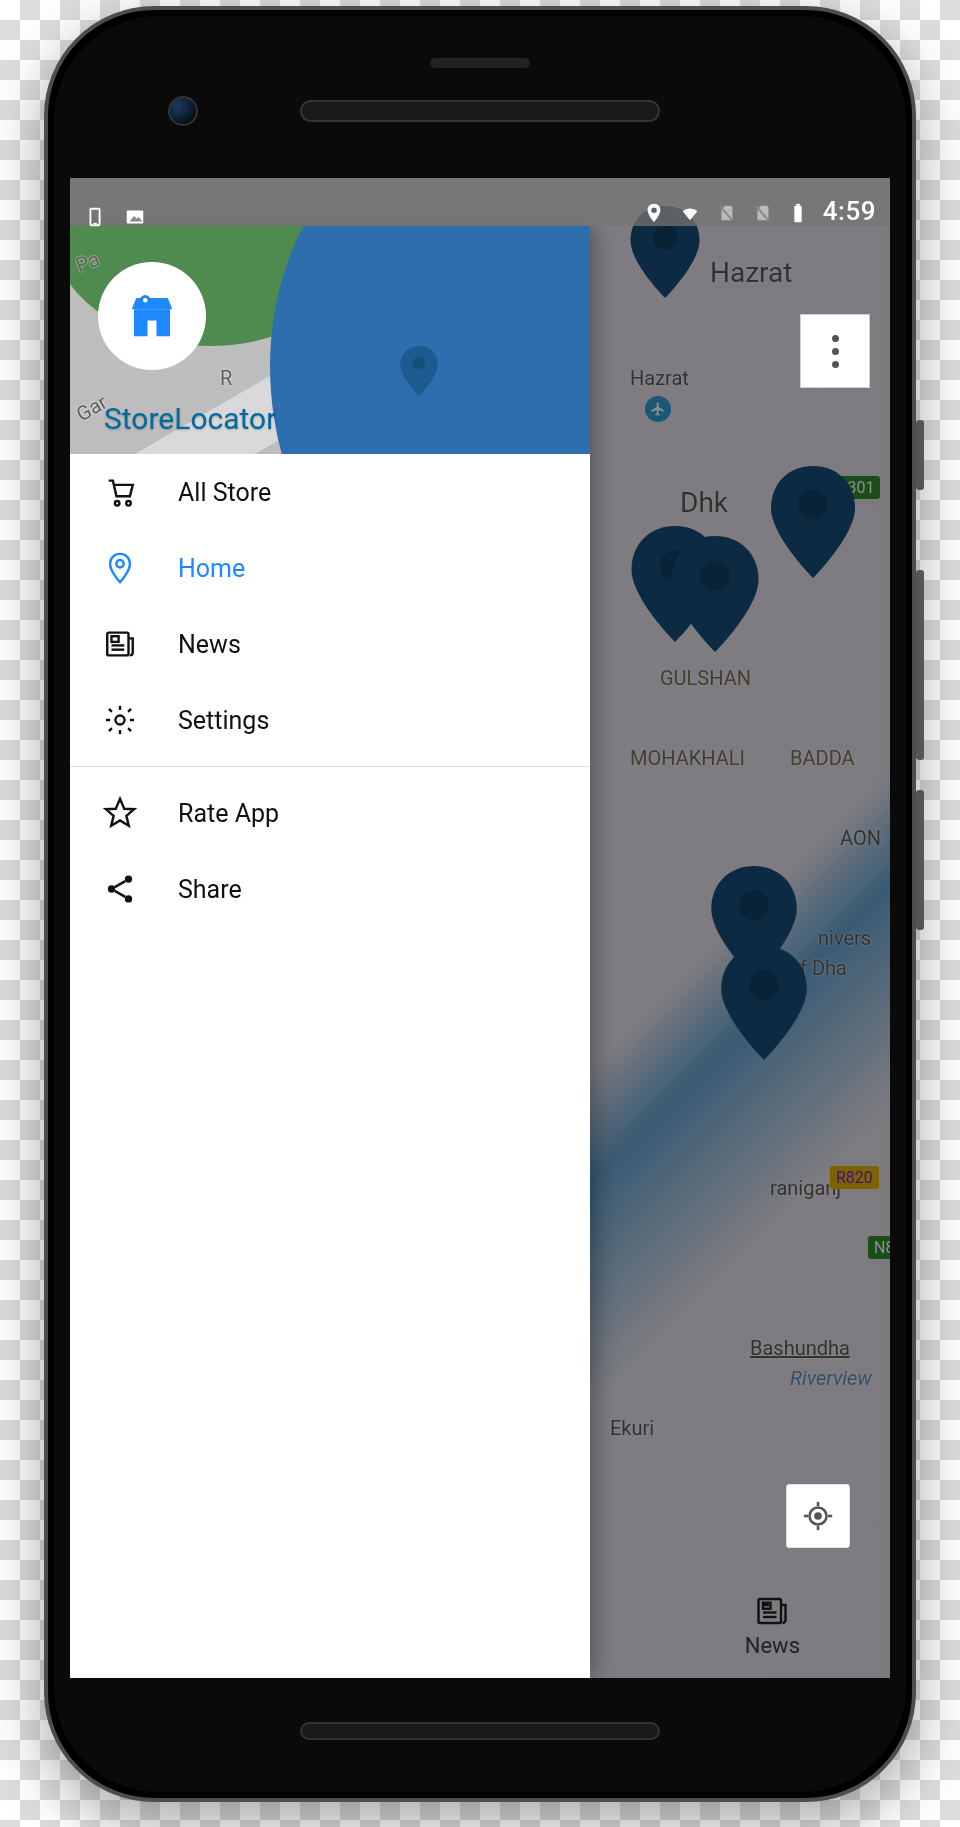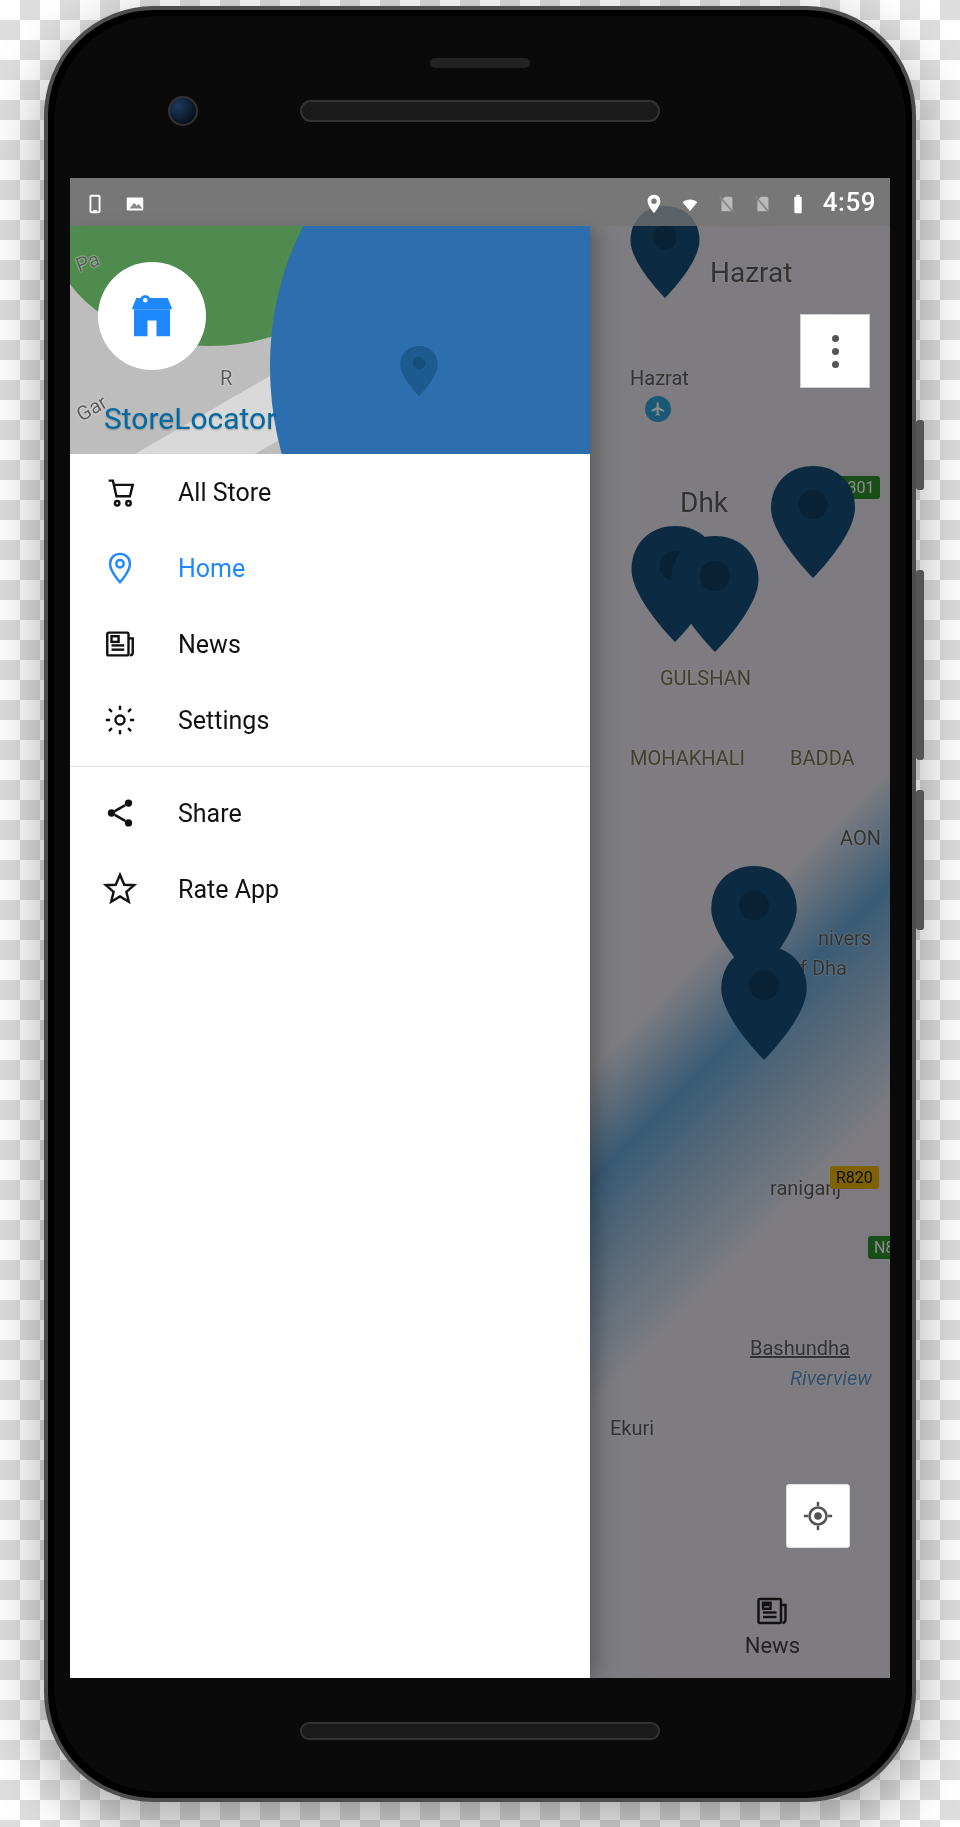--- a/index.html
+++ b/index.html
@@ -62,21 +62,21 @@
     left: 22px; right: 22px; top: 168px; bottom: 120px;
     background: #fff;
     overflow: hidden;
   }
 
   
   .status-bar {
     height: 48px; width: 100%;
     background: rgba(100,100,100,0.88);
     color: #fff; font-size: 26px;
-    display: flex; align-items: center; padding: 0 14px;
+    display: flex; align-items: flex-end; padding: 0 14px;
     position: relative; z-index: 20;
   }
   .status-left { display: flex; gap: 18px; align-items: center; }
   .status-right { margin-left: auto; display: flex; gap: 14px; align-items: center; }
   .status-right .time { font-weight: 500; letter-spacing: 0.5px; }
   .sb-icon { width: 22px; height: 22px; display: inline-block; }
   .sb-icon svg { width: 100%; height: 100%; }
 
   
   .map-bg {
@@ -228,21 +228,21 @@
       <div class="map-label" style="left:770px; top:600px;">AON</div>
       <div class="map-label" style="left:740px; top:700px;margin-left:8px;">nivers</div>
       <div class="map-label" style="left:730px; top:730px;">f Dha</div>
       <div class="map-label" style="left:700px; top:660px; transform:rotate(-60deg);">Rd</div>
       <div class="map-label" style="left:700px; top:950px;">raniganj</div>
       <div class="map-label" style="left:680px; top:1110px;text-decoration:underline;">Bashundha</div>
       <div class="map-label" style="left:720px; top:1140px; font-style:italic; color:#5d8dc2;">Riverview</div>
       <div class="map-label" style="left:540px; top:1190px;">Ekuri</div>
 
       <div class="badge" style="left:760px; top:250px; background:#2e8f2e;">N301</div>
-      <div class="badge" style="left:760px; top:940px; background:#e8b100; color:#0f172a;">R820</div>
+      <div class="badge" style="left:760px; top:940px; background:#e8b100; color:#6d28d9;">R820</div>
       <div class="badge" style="left:798px; top:1010px; background:#2e8f2e;">N8</div>
 
       <div class="map-pin" style="left:560px; top:-20px; width:70px; height:92px;">
         <svg viewBox="0 0 24 32">
             <path fill="#164f7a" d="M12 0C5 0 0 5 0 12c0 8 12 20 12 20s12-12 12-20C24 5 19 0 12 0z"></path>
             <circle cx="12" cy="11" r="4.2" fill="#123f61"></circle>
           </svg>
       </div>
       <div class="map-pin" style="left:700px; top:240px; width:86px; height:112px;">
         <svg viewBox="0 0 24 32">
@@ -381,34 +381,34 @@
                 <path d="M12 2v3M12 19v3M4.2 4.2l2.1 2.1M17.7 17.7l2.1 2.1M2 12h3M19 12h3M4.2 19.8l2.1-2.1M17.7 6.3l2.1-2.1"></path>
               </svg>
           </span>
           <span>Settings</span>
         </div>
 
         <div class="menu-divider"></div>
 
         <div class="menu-item">
           <span class="mi-icon">
+            <svg viewBox="0 0 24 24" fill="none" stroke="#111" stroke-width="1.7">
+                <polygon points="12,2 15,9 22,9.3 16.5,14 18.2,21 12,17.3 5.8,21 7.5,14 2,9.3 9,9"></polygon>
+              </svg>
+          </span>
+          <span>Rate App</span>
+        </div>
+        <div class="menu-item">
+          <span class="mi-icon">
             <svg viewBox="0 0 24 24" fill="#111">
                 <circle cx="18" cy="5" r="2.6"></circle>
                 <circle cx="6" cy="12" r="2.6"></circle>
                 <circle cx="18" cy="19" r="2.6"></circle>
                 <path d="M8.3 10.7l7.4-4.3M8.3 13.3l7.4 4.3" stroke="#111" stroke-width="1.8"></path>
               </svg>
           </span>
           <span>Share</span>
         </div>
-        <div class="menu-item">
-          <span class="mi-icon">
-            <svg viewBox="0 0 24 24" fill="none" stroke="#111" stroke-width="1.7">
-                <polygon points="12,2 15,9 22,9.3 16.5,14 18.2,21 12,17.3 5.8,21 7.5,14 2,9.3 9,9"></polygon>
-              </svg>
-          </span>
-          <span>Rate App</span>
-        </div>
       </div>
     </div>
 
   </div>
 </div>
 
 </body></html>

